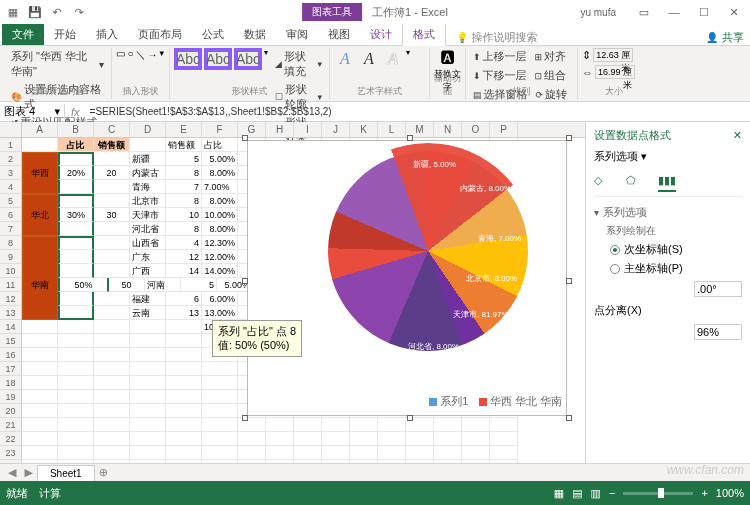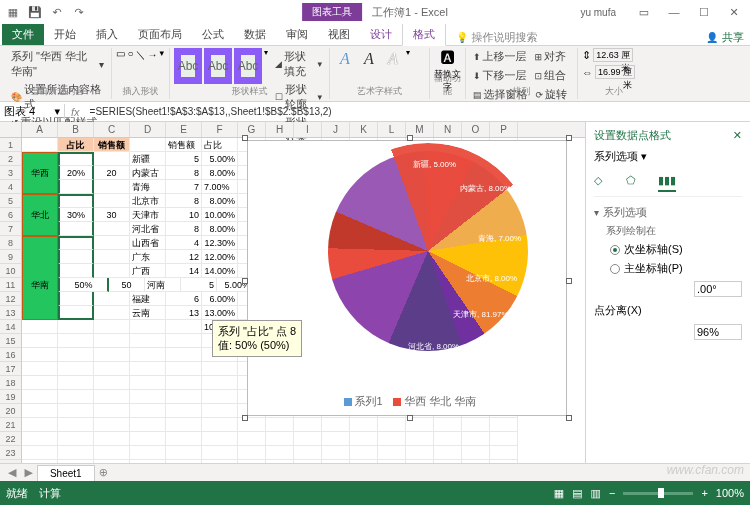--- a/index.html
+++ b/index.html
@@ -19,44 +19,44 @@
 .rtab.active{background:#fff;border:1px solid #d4d4d4;border-bottom:1px solid #fff;margin-bottom:-1px;color:#217346}
 .rtab.contextual{color:#7d3c98}
 .tell-me{margin-left:10px;color:#888;font-size:10px;display:flex;align-items:center;gap:3px}
 .share{position:absolute;right:6px;color:#217346;font-size:10px}
 .ribbon{height:56px;background:#f3f2f1;border-bottom:1px solid #d4d4d4;display:flex;padding:2px 4px}
 .rgrp{border-right:1px solid #ddd;padding:0 4px;display:flex;flex-direction:column;justify-content:space-between;position:relative}
 .rgrp-lbl{text-align:center;font-size:9px;color:#888;position:absolute;bottom:1px;left:0;right:0}
 .rgrp-body{display:flex;gap:2px;align-items:flex-start;flex:1}
 .dd{display:flex;align-items:center;gap:2px;font-size:10px;color:#444;padding:1px 3px}
 .small-btn{padding:1px 3px;font-size:9px;color:#444;display:flex;align-items:center;gap:2px}
-.shape-preset{width:28px;height:36px;border:7px solid #8b5cf6;background:#e8f0e8;font-size:12px;display:flex;align-items:center;justify-content:center;color:#666}
+.shape-preset{width:28px;height:22px;border:4px solid #8b5cf6;background:#e8f0e8;font-size:14px;display:flex;align-items:center;justify-content:center;color:#666}
 .wordart{width:22px;height:22px;font-size:16px;font-style:italic;color:#5b9bd5;display:flex;align-items:center;justify-content:center;font-family:serif}
 .dim-box{width:40px;height:14px;border:1px solid #ccc;font-size:9px;text-align:right;padding-right:2px}
 .formula-bar{height:20px;display:flex;align-items:center;border-bottom:1px solid #d4d4d4}
 .name-box{width:65px;border-right:1px solid #d4d4d4;padding:0 4px;display:flex;align-items:center;justify-content:space-between;font-size:10px}
 .fx{padding:0 6px;font-style:italic;color:#888}
 .formula{font-size:10px;color:#333;flex:1;padding:0 4px}
 .workspace{position:absolute;top:122px;left:0;right:0;bottom:24px;display:flex}
 .grid-area{flex:1;position:relative;overflow:hidden}
 .col-hdrs{height:16px;display:flex;background:#f3f2f1;border-bottom:1px solid #ccc}
 .corner{width:22px;border-right:1px solid #ccc}
 .ch{border-right:1px solid #ddd;text-align:center;font-size:10px;color:#666;line-height:16px}
 .rows{position:relative}
 .row{display:flex;height:14px}
 .rh{width:22px;background:#f3f2f1;border-right:1px solid #ccc;border-bottom:1px solid #ddd;text-align:center;font-size:9px;color:#666;line-height:14px}
 .cell{border-right:1px solid #e8e8e8;border-bottom:1px solid #e8e8e8;font-size:9px;padding:0 2px;line-height:14px;overflow:hidden;white-space:nowrap}
 .hdr-cell{background:#f8cbad;font-weight:bold;text-align:center}
-.region-a{background:#22c55e;text-align:center;border:1px solid #c65911}
+.region-a{background:#c2410c;text-align:center;border:1px solid #c65911}
 .chart-box{position:absolute;left:247px;top:18px;width:320px;height:276px;border:1px solid #bbb;background:#fff}
 .chart-handles{position:absolute;inset:-3px;pointer-events:none}
 .handle{width:6px;height:6px;border:1px solid #666;background:#fff;position:absolute}
 .tooltip{position:absolute;left:212px;top:198px;background:#ffffe1;border:1px solid #999;padding:3px 5px;font-size:9px;line-height:1.3;z-index:10}
 .pie{position:absolute;left:80px;top:10px;width:200px;height:200px;border-radius:50%}
-.legend{position:absolute;bottom:6px;left:6px;right:0;text-align:center;font-size:9px;color:#666}
+.legend{position:absolute;bottom:6px;left:6px;right:0;text-align:right;font-size:9px;color:#666}
 .legend-item{display:inline-flex;align-items:center;gap:3px;margin:0 4px}
 .lg-sw{width:8px;height:8px}
 .slice-lbl{position:absolute;font-size:8px;color:#fff;white-space:nowrap;pointer-events:none}
 .pane{width:165px;border-left:1px solid #d4d4d4;background:#fff;padding:6px 8px;overflow:hidden}
 .pane-title{font-size:13px;color:#217346;display:flex;justify-content:space-between;align-items:center;margin-bottom:6px}
 .pane-sel{display:flex;justify-content:space-between;align-items:center;font-size:10px;margin-bottom:6px}
 .pane-icons{display:flex;gap:14px;margin-bottom:8px;padding:4px 0;border-bottom:1px solid #eee}
 .pane-ico{width:18px;height:18px;color:#217346}
 .pane-sec{font-size:10px;color:#666;margin-bottom:4px;display:flex;align-items:center;gap:4px}
 .pane-opt{font-size:10px;padding:2px 0 2px 16px;display:flex;align-items:center;gap:4px}

